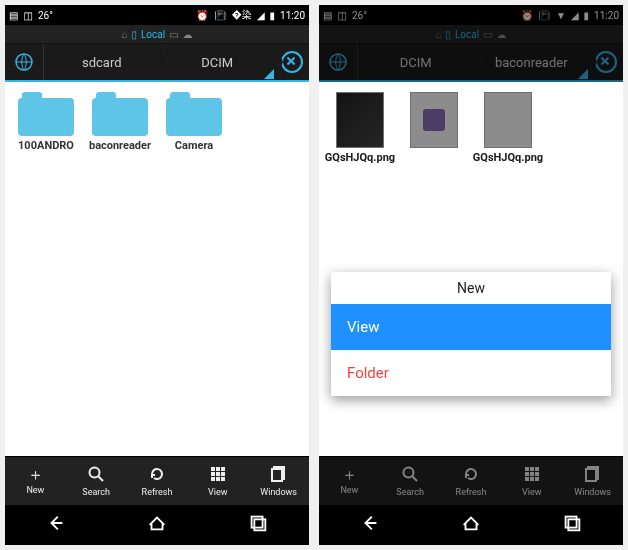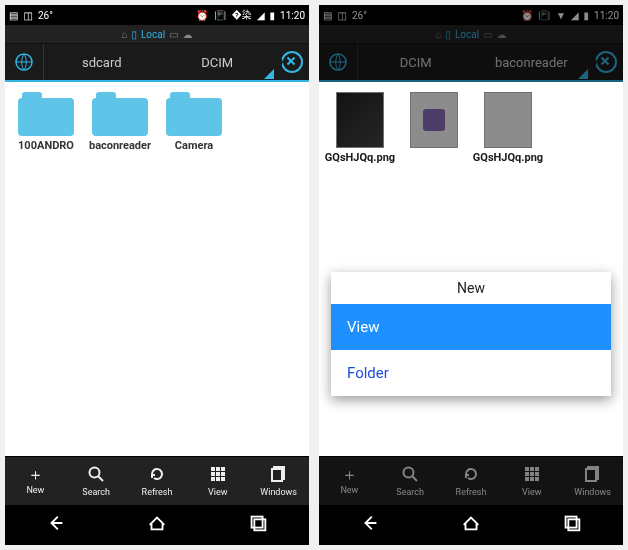--- a/index.html
+++ b/index.html
@@ -160,21 +160,21 @@
   .nav-bar svg{width:22px;height:22px;fill:none;stroke:#fff;stroke-width:2;}
   .dialog{
     position:absolute;left:12px;right:12px;top:190px;
     background:#fff;z-index:10;
     box-shadow:0 4px 12px rgba(0,0,0,.4);
   }
   .dialog-title{
     text-align:center;font-size:14px;color:#222;padding:8px 0;
   }
   .dialog-item{
-    padding:14px 16px;font-size:15px;color:#1d4ed8;
+    padding:14px 16px;font-size:15px;color:#ef4444;
   }
   .dialog-item.selected{background:#1e90ff;color:#fff;}
   .phone.dimmed .content{background:#fff;}
   .phone.dimmed .bottom-toolbar,.phone.dimmed .status-bar,.phone.dimmed .local-bar,.phone.dimmed .path-bar{
     filter:brightness(.55);
   }
   .phone.dimmed .content > .grid-item{filter:brightness(.55);}
   .thumb-a{background:linear-gradient(135deg,#222,#444);} 
   .thumb-b{background:#fff;display:flex;align-items:center;justify-content:center;}
   .thumb-b::after{content:"";width:22px;height:22px;background:#8a6dbd;border-radius:3px;}

